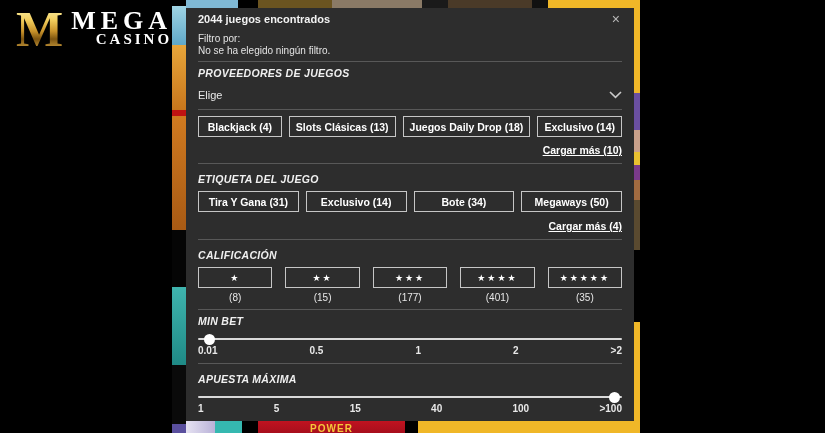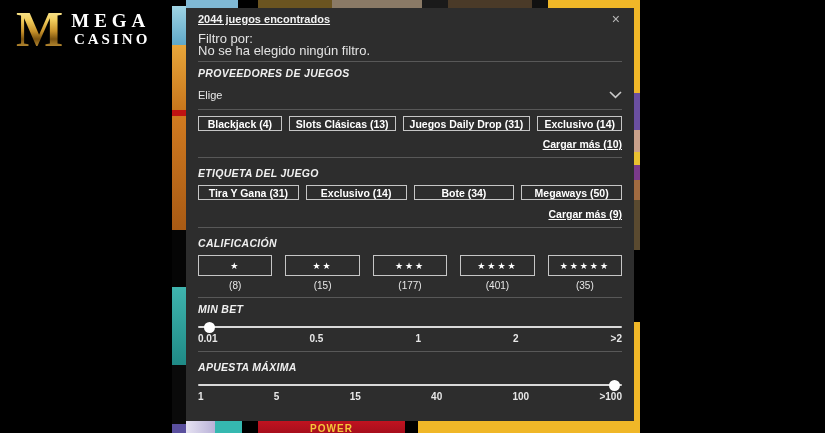--- a/index.html
+++ b/index.html
@@ -5,21 +5,21 @@
   html,body{margin:0;padding:0;background:#000;}
   .stage{position:relative;width:825px;height:433px;background:#000;overflow:hidden;
          font-family:"Liberation Sans",sans-serif;-webkit-font-smoothing:antialiased;}
 
   
   .logo{position:absolute;left:16px;top:6px;display:flex;align-items:flex-start;cursor:pointer;}
   .logo-m{font-family:"Liberation Serif",serif;font-weight:700;font-size:50px;line-height:46px;
           background:linear-gradient(180deg,#fdf3b0 0%,#f3cf5e 30%,#c8922a 55%,#7c5410 72%,#e0b04a 100%);
           -webkit-background-clip:text;background-clip:text;color:transparent;}
   .logo-text{margin-left:8px;margin-top:4px;font-family:"Liberation Serif",serif;color:#fff;font-weight:700;}
-  .logo-line1{font-size:19px;letter-spacing:5px;line-height:21px;text-align:right;}
+  .logo-line1{font-size:26px;letter-spacing:5px;line-height:21px;text-align:right;}
   .logo-line2{font-size:15px;letter-spacing:3px;line-height:17px;text-align:right;}
 
   
   .strip{position:absolute;}
   .strip div{width:100%;}
   .strip-left{left:172px;top:0;width:14px;height:433px;}
   .strip-top{left:186px;top:0;height:8px;display:flex;}
   .strip-top div{height:8px;}
   .strip-right{left:634px;top:0;width:6px;height:433px;}
   .strip-bottom{left:186px;top:421px;height:12px;display:flex;align-items:stretch;}
@@ -27,33 +27,33 @@
   .power-seg{position:relative;background:linear-gradient(180deg,#c01320,#8e0a18);display:flex;align-items:center;justify-content:center;}
   .power-text{color:#f5c63a;font-size:10px;font-weight:700;letter-spacing:1px;line-height:12px;}
   .power-chip{width:34px;height:8px;margin-left:4px;background:repeating-linear-gradient(100deg,#37c4c9 0 3px,#1b7e9e 3px 6px);border-radius:2px;}
   .alpine-seg{position:relative;background:#f0b728;display:flex;align-items:center;justify-content:flex-end;}
   .alpine-text{color:#2e2300;font-size:11px;font-weight:700;margin-right:14px;font-family:"Liberation Serif",serif;}
 
   
   .modal{position:absolute;left:186px;top:8px;width:448px;height:413px;background:#2d2d2d;
          box-sizing:border-box;padding:5px 12px;color:#eee;}
   .title-row{display:flex;justify-content:space-between;align-items:flex-start;height:13px;}
-  .modal-title{font-size:11px;font-weight:700;color:#f2f2f2;text-decoration:underline;}
+  .modal-title{font-size:11px;font-weight:700;color:#f2f2f2;}
   .close-btn{font-size:14px;line-height:12px;color:#b9b9b9;cursor:pointer;padding:0 2px;}
-  .filter-block{margin-top:7px;font-size:13px;line-height:12px;color:#e3e3e3;}
+  .filter-block{margin-top:7px;font-size:10px;line-height:12px;color:#e3e3e3;}
   .divider{border-top:1px solid #585858;height:0;}
   .d1{margin-top:4px;} .d2{margin-top:8px;} .d3{margin-top:7px;} .d4{margin-top:7px;}
   .d5{margin-top:6px;} .d6{margin-top:7px;}
   .sec-head{font-size:10.5px;font-weight:700;color:#f0f0f0;letter-spacing:.3px;line-height:11px;font-style:italic;}
   .h-prov{margin-top:6px;} .h-tipo{margin-top:7px;} .h-etiq{margin-top:10px;}
   .h-calif{margin-top:10px;} .h-min{margin-top:6px;} .h-max{margin-top:10px;}
   .select-row{margin-top:9px;display:flex;justify-content:space-between;align-items:center;height:13px;cursor:pointer;}
   .select-value{font-size:11px;color:#e6e6e6;}
   .btn-row{display:flex;gap:7px;margin-top:6px;}
-  .filter-btn{flex:1;height:15px;box-sizing:border-box;border:1px solid #c6c6c6;background:transparent;
+  .filter-btn{flex:1;height:21px;box-sizing:border-box;border:1px solid #c6c6c6;background:transparent;
               color:#fff;font-size:10.5px;font-weight:700;display:flex;align-items:center;justify-content:center;
               cursor:pointer;white-space:nowrap;font-family:"Liberation Sans",sans-serif;}
   .load-more-row{display:flex;justify-content:flex-end;}
   .lm1{margin-top:8px;text-align:center;} .lm2{margin-top:9px;}
   .load-more{font-size:10.5px;font-weight:700;color:#fff;text-decoration:underline;cursor:pointer;line-height:11px;}
   .rating-row{display:flex;gap:13px;margin-top:6px;}
   .rating-col{flex:1;display:flex;flex-direction:column;align-items:center;}
   .star-btn{width:100%;height:21px;box-sizing:border-box;border:1px solid #c6c6c6;background:transparent;
             color:#fff;font-size:9px;letter-spacing:2px;display:flex;align-items:center;justify-content:center;cursor:pointer;}
   .star-count{margin-top:5px;font-size:10px;color:#e8e8e8;line-height:10px;}
@@ -146,38 +146,38 @@
             <polyline points="1,1 6.5,6.3 12,1" fill="none" stroke="#c9c9c9" stroke-width="1.6"></polyline>
           </svg>
       </span>
     </div>
 
     <div class="divider d2"></div>
 
     <div class="btn-row">
       <button class="filter-btn">Blackjack (4)</button>
       <button class="filter-btn">Slots Clásicas (13)</button>
-      <button class="filter-btn">Juegos Daily Drop (31)</button>
+      <button class="filter-btn">Juegos Daily Drop (18)</button>
       <button class="filter-btn">Exclusivo (14)</button>
     </div>
     <div class="load-more-row lm1">
       <span class="load-more">Cargar más (10)</span>
     </div>
 
     <div class="divider d3"></div>
 
     <div class="sec-head h-etiq">ETIQUETA DEL JUEGO</div>
     <div class="btn-row">
       <button class="filter-btn">Tira Y Gana (31)</button>
       <button class="filter-btn">Exclusivo (14)</button>
       <button class="filter-btn">Bote (34)</button>
       <button class="filter-btn">Megaways (50)</button>
     </div>
     <div class="load-more-row lm2">
-      <span class="load-more">Cargar más (9)</span>
+      <span class="load-more">Cargar más (4)</span>
     </div>
 
     <div class="divider d4"></div>
 
     <div class="sec-head h-calif">CALIFICACIÓN</div>
     <div class="rating-row">
       <div class="rating-col">
         <button class="star-btn">★</button>
         <span class="star-count">(8)</span>
       </div>

